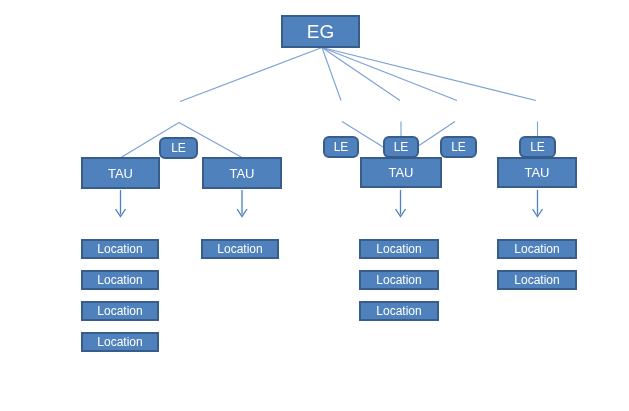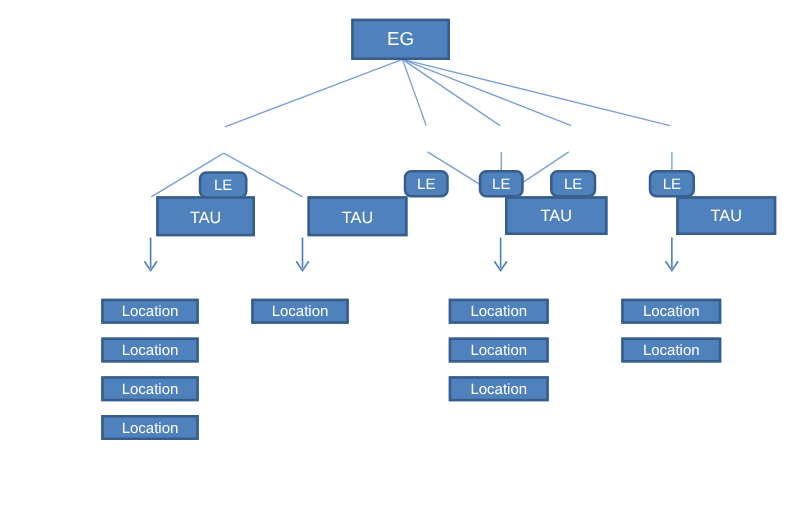--- a/index.html
+++ b/index.html
@@ -35,23 +35,23 @@
     border:2px solid var(--node-border,#385d8a);
     color:var(--node-text,#ffffff);
     display:flex;
     align-items:center;
     justify-content:center;
     text-align:center;
     line-height:1;
     user-select:none;
   }
   .node.rounded{ border-radius:6px;margin-top:36px; }
-  .eg  { font-size:15px; }
+  .eg  { font-size:19px; }
   .le  { font-size:12px; }
-  .tau { font-size:13px;margin-left:44px; }
+  .tau { font-size:13px; }
   .loc { font-size:12px; }
 </style>
 </head>
 <body>
 
 <div id="canvas">
 
   <svg id="edges" viewBox="0 0 629 411" xmlns="http://www.w3.org/2000/svg">
 
     <line x1="322" y1="47.5" x2="180" y2="101.5"></line>

